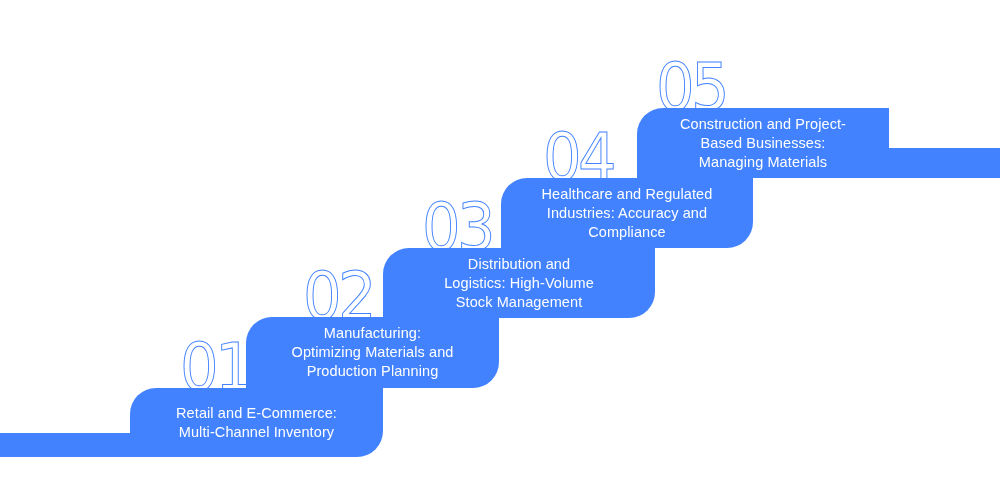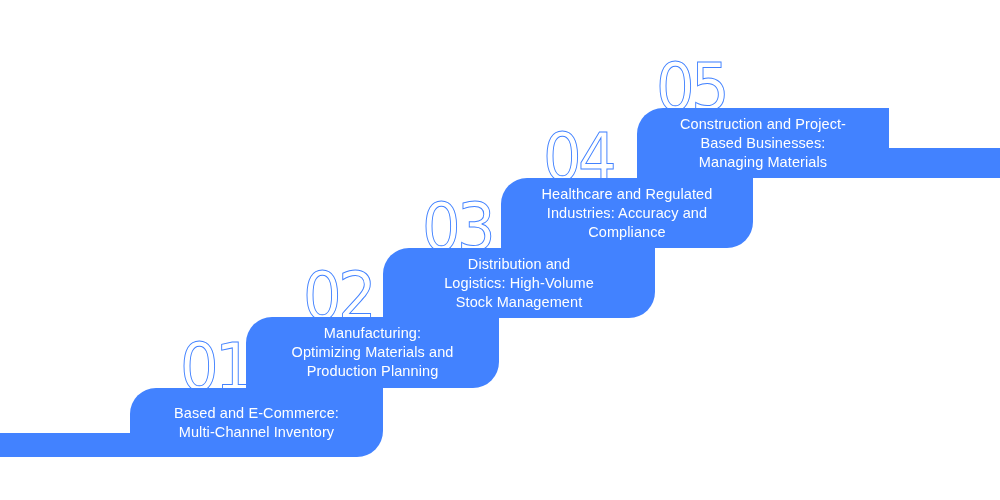--- a/index.html
+++ b/index.html
@@ -50,21 +50,21 @@
     }
   </style>
 </head>
 <body>
 
 <div class="bar" style="left:0; top:433px; width:140px; height:24px;"></div>
 <div class="bar" style="left:860px; top:148px; width:140px; height:30px;"></div>
 
 <div class="step-number" style="left:180px; top:335px;">01</div>
 <div class="step" style="left:130px; top:388px; width:253px; height:69px;">
-  <div class="step-label">Based and E-Commerce:
+  <div class="step-label">Retail and E-Commerce:
 Multi-Channel Inventory</div>
 </div>
 
 <div class="step-number" style="left:303px; top:264px;">02</div>
 <div class="step" style="left:246px; top:317px; width:253px; height:71px;align-items:center;">
   <div class="step-label">Manufacturing:
 Optimizing Materials and
 Production Planning</div>
 </div>
 

